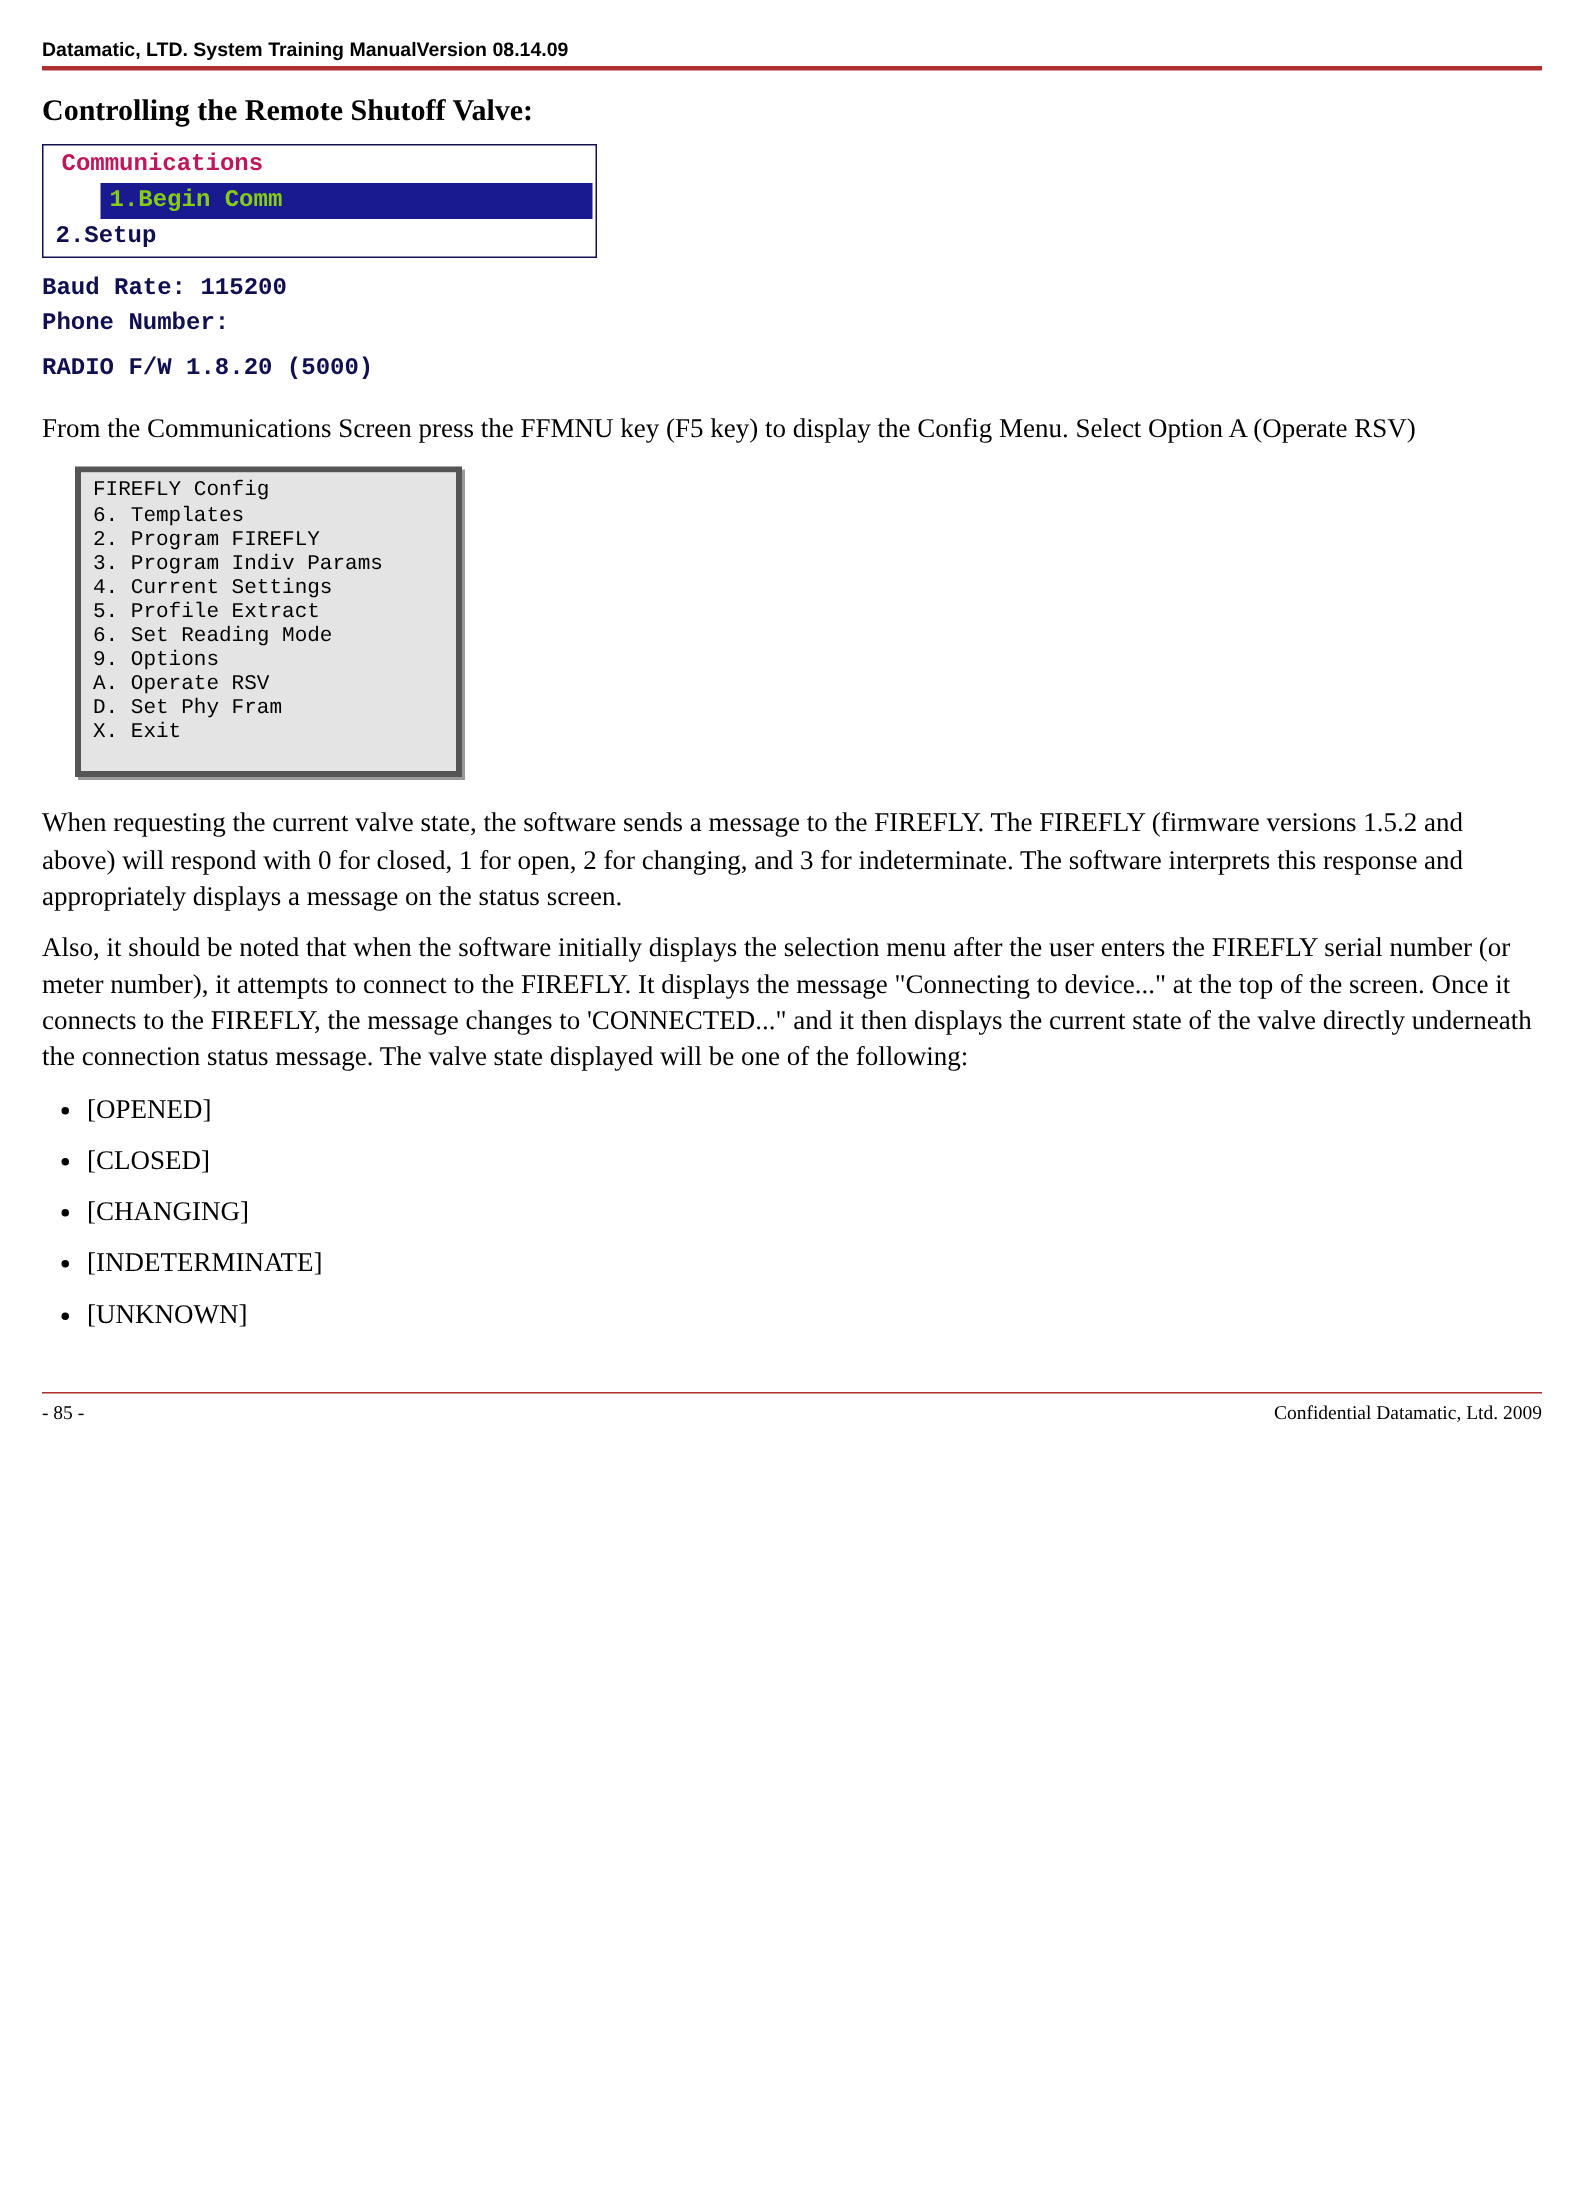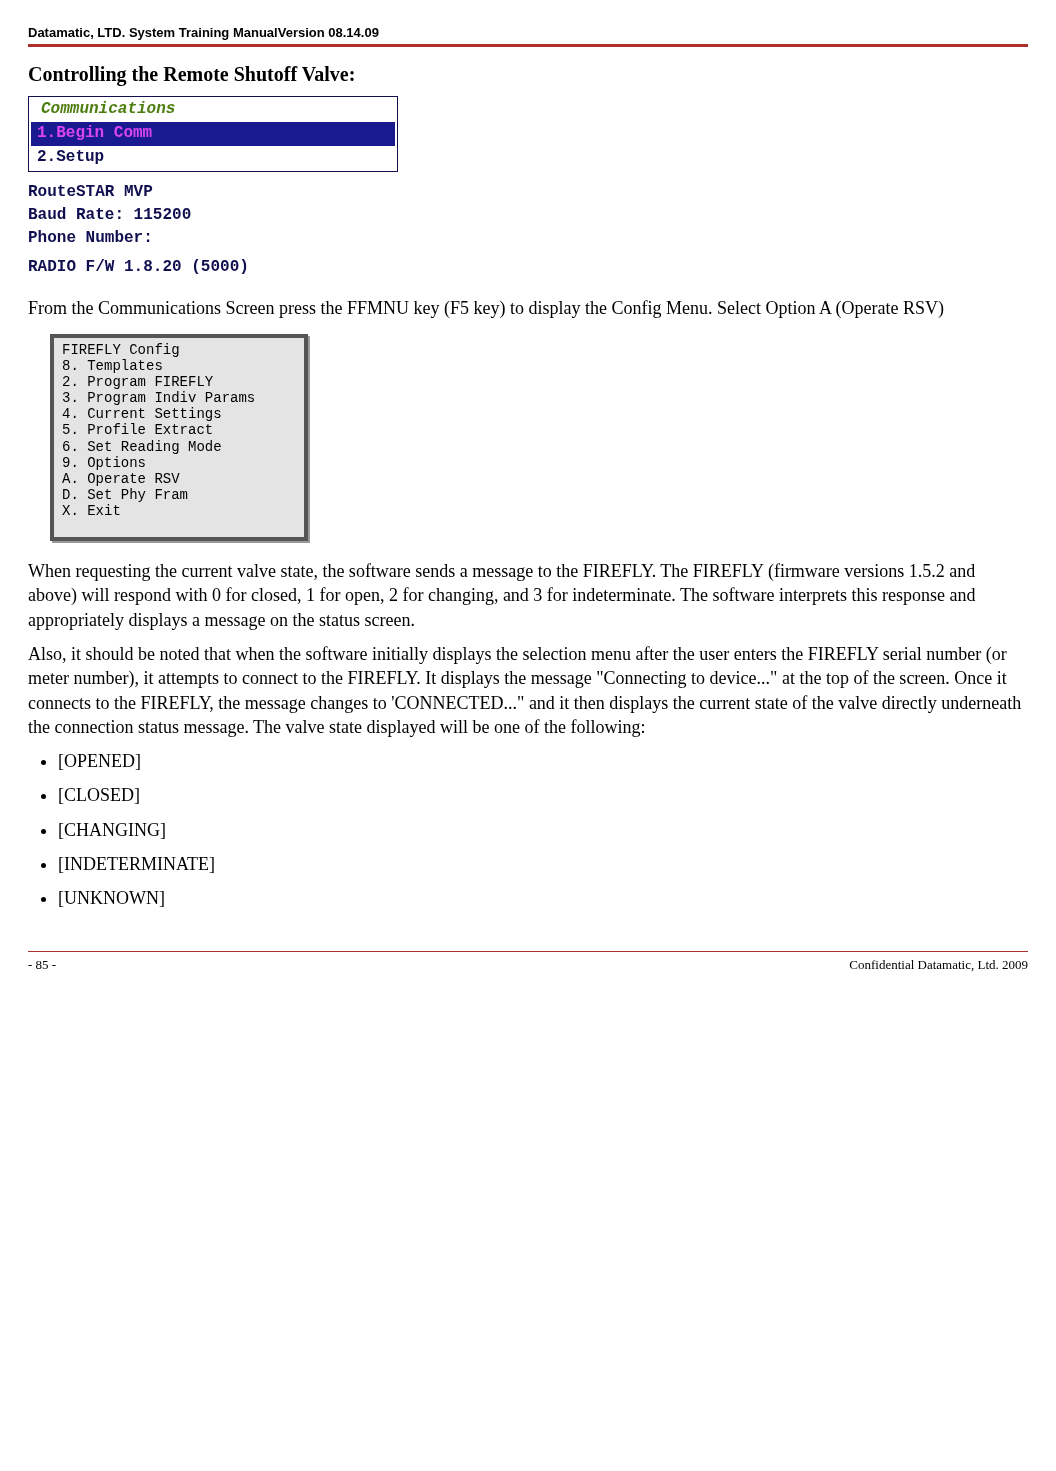--- a/index.html
+++ b/index.html
@@ -52,33 +52,33 @@
     color: #101050;
     background: #fff;
     margin-bottom: 10px;
   }
   .comm-frame {
     border: 1px solid #101050;
     padding: 2px;
     margin-bottom: 10px;
   }
   .comm-legend {
-    color: #4d7c0f;
+    color: #be185d;
     margin: -12px 0 2px 6px;
     background: #fff;
     display: inline-block;
     padding: 0 4px;
-    font-style: italic;
   }
   .comm-item {
     padding: 1px 6px;
   }
   .comm-item.selected {
     background: #1a1a90;
-    color: #d946ef;
+    color: #84cc16;
+    margin-left: 36px;
   }
   .comm-line { margin: 1px 0; }
   .comm-gap { height: 6px; }
   
   .config-outer {
     border: 4px solid #555;
     width: 250px;
     margin: 14px 0 18px 22px;
     box-shadow: 2px 2px 0 #999;
   }
@@ -113,32 +113,31 @@
 <hr class="top-rule">
 
 <h2 class="section-title">Controlling the Remote Shutoff Valve:</h2>
 
 <div class="comm-box">
   <div class="comm-frame">
     <div class="comm-legend">Communications</div>
     <div class="comm-item selected">1.Begin Comm</div>
     <div class="comm-item">2.Setup</div>
   </div>
-  <div class="comm-line">RouteSTAR MVP</div>
   <div class="comm-line">Baud Rate: 115200</div>
   <div class="comm-line">Phone Number:</div>
   <div class="comm-gap"></div>
   <div class="comm-line">RADIO F/W    1.8.20 (5000)</div>
 </div>
 
 <p class="body-para">From the Communications Screen press the FFMNU key (F5 key) to display the Config Menu. Select Option A (Operate RSV)</p>
 
 <div class="config-outer">
   <div class="config-inner"><span>FIREFLY Config</span>
-<span>8. Templates</span>
+<span>6. Templates</span>
 <span>2. Program FIREFLY</span>
 <span>3. Program Indiv Params</span>
 <span>4. Current Settings</span>
 <span>5. Profile Extract</span>
 <span>6. Set Reading Mode</span>
 <span>9. Options</span>
 <span>A. Operate RSV</span>
 <span>D. Set Phy Fram</span>
 <span>X. Exit</span></div>
 </div>

